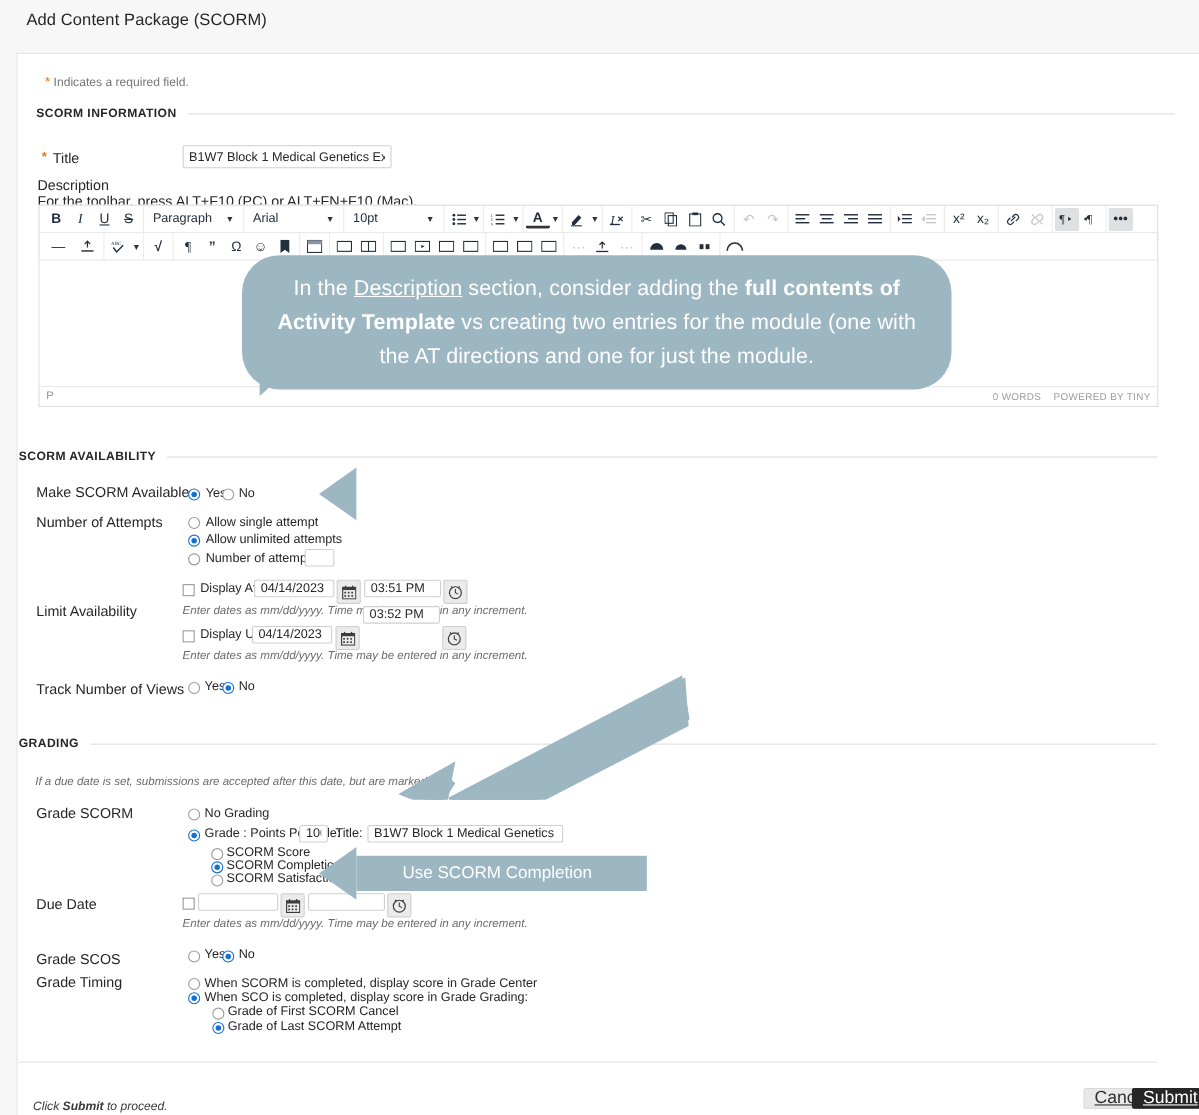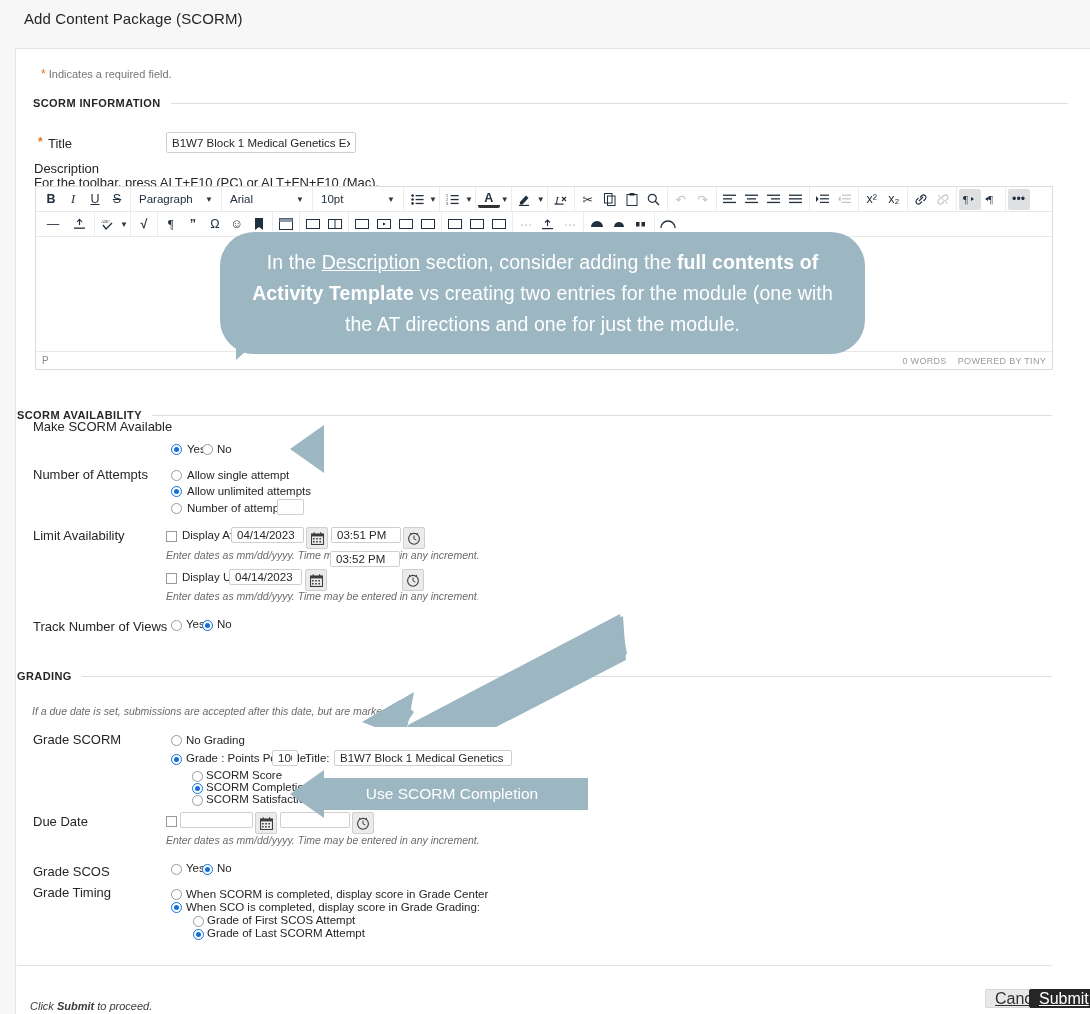--- a/index.html
+++ b/index.html
@@ -533,36 +533,36 @@
       <span>POWERED BY TINY</span>
     </span>
   </div>
 </div>
 
 <div class="section" style="top:409px; left:17px;">
   <span>SCORM AVAILABILITY</span>
   <span class="rule"></span>
 </div>
 
-<div class="lbl" style="left:33px; top:419px;">Make SCORM Available</div>
+<div class="lbl" style="left:33px; top:440px;">Make SCORM Available</div>
 <div class="radio on" style="left:171px; top:444px;"></div>
 <div class="opt" style="left:187px; top:443px;">Yes</div>
 <div class="radio" style="left:202px; top:444px;"></div>
 <div class="opt" style="left:217px; top:443px;">No</div>
 
 <div class="lbl" style="left:33px; top:467px;">Number of Attempts</div>
 <div class="radio" style="left:171px; top:470px;"></div>
 <div class="opt" style="left:187px; top:469px;">Allow single attempt</div>
 <div class="radio on" style="left:171px; top:486px;"></div>
 <div class="opt" style="left:187px; top:485px;">Allow unlimited attempts</div>
 <div class="radio" style="left:171px; top:503px;"></div>
 <div class="opt" style="left:187px; top:502px;">Number of attempts:</div>
 <input class="txt" style="left: 277px; top: 499px; width: 27px;" value="">
 
-<div class="lbl" style="left:33px; top:528px;">Limit Availability</div>
+<div class="lbl" style="left:33px; top:548px;">Limit Availability</div>
 
 <div class="check" style="left:166px; top:531px;"></div>
 <div class="opt" style="left:182px; top:529px;font-weight:500;">Display After</div>
 <input class="txt" style="left: 231px; top: 527px; width: 73px;" value="04/14/2023">
 <div class="picker-btn" style="left:306px; top:527px;">
   <svg width="13" height="13" viewBox="0 0 13 13">
       <rect x="0.5" y="2" width="12" height="10.5" fill="none" stroke="#3d3d3d" stroke-width="1.1"></rect>
       <rect x="0.5" y="2" width="12" height="2.4" fill="#3d3d3d"></rect>
       <rect x="2.6" y="0.3" width="1.2" height="2.4" fill="#3d3d3d"></rect>
       <rect x="9" y="0.3" width="1.2" height="2.4" fill="#3d3d3d"></rect>
@@ -673,21 +673,21 @@
 <div class="opt" style="left:186px; top:862px;">Yes</div>
 <div class="radio on" style="left:202px; top:864px;"></div>
 <div class="opt" style="left:217px; top:862px;">No</div>
 
 <div class="lbl" style="left:33px; top:885px;">Grade Timing</div>
 <div class="radio" style="left:171px; top:889px;"></div>
 <div class="opt" style="left:186px; top:888px;">When SCORM is completed, display score in Grade Center</div>
 <div class="radio on" style="left:171px; top:902px;"></div>
 <div class="opt" style="left:186px; top:901px;">When SCO is completed, display score in Grade Grading:</div>
 <div class="radio" style="left:193px; top:916px;"></div>
-<div class="opt" style="left:207px; top:914px;">Grade of First SCOS Attempt</div>
+<div class="opt" style="left:207px; top:914px;">Grade of First SCORM Cancel</div>
 <div class="radio on" style="left:193px; top:929px;"></div>
 <div class="opt" style="left:207px; top:927px;">Grade of Last SCORM Attempt</div>
 
 <div class="footer-rule"></div>
 <div class="click-note">
   <span>Click </span><b>Submit</b><span> to proceed.</span>
 </div>
 <div class="btn btn-cancel" style="left:985px; top:989px;">Cancel</div>
 <div class="btn btn-submit" style="left:1029px; top:989px;">Submit</div>
 

